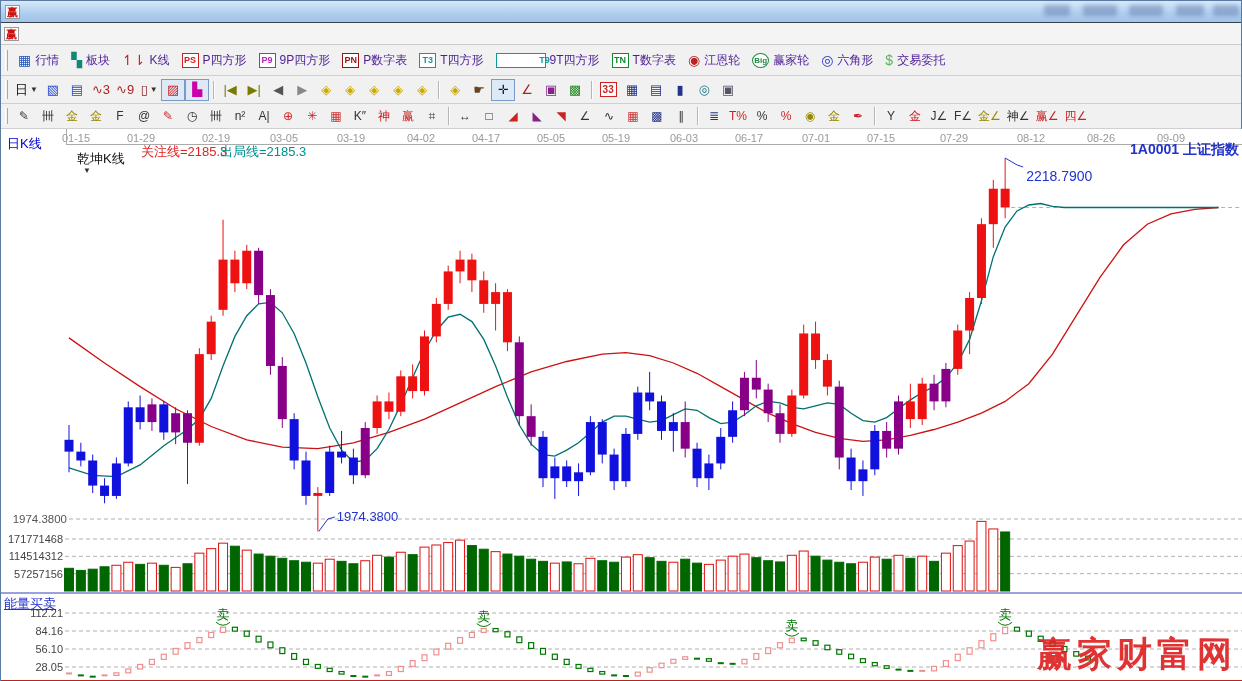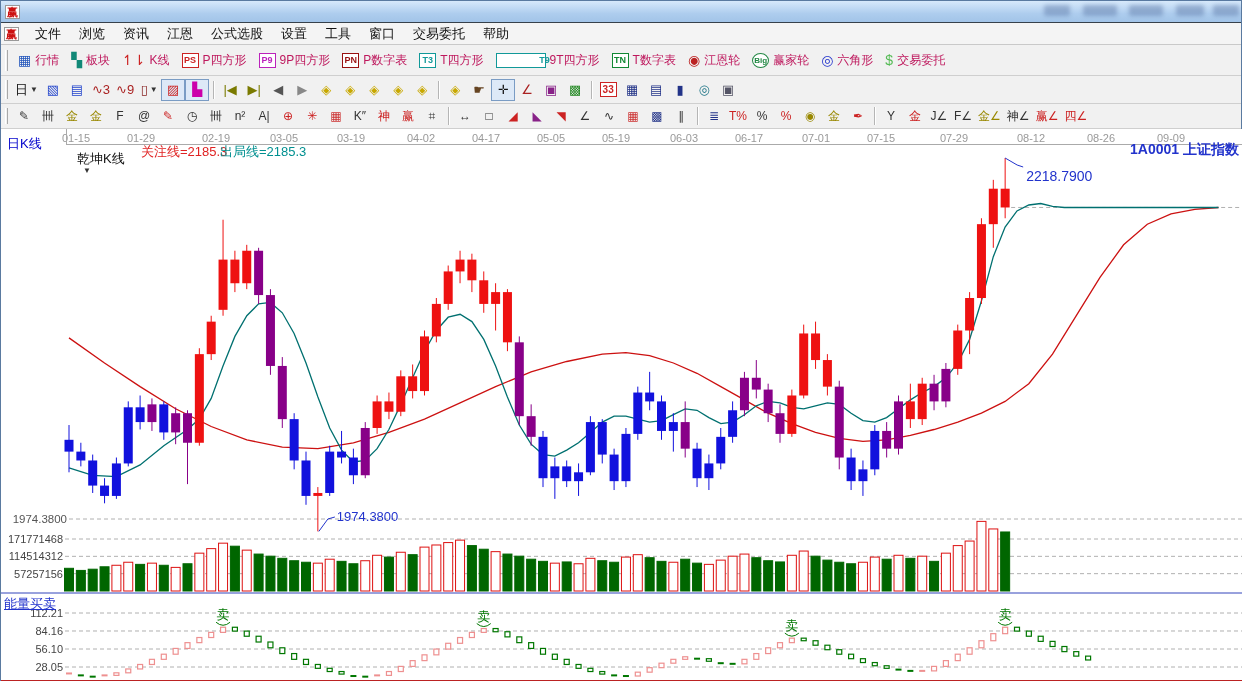--- a/index.html
+++ b/index.html
@@ -21,21 +21,21 @@
     display:flex; align-items:center; padding-left:3px; }
   .menubar .appicon { margin-right:7px; }
   .menuitem { font-size:13px; color:#111; padding:2px 9px; cursor:default; }
 
   
   .toolbar { background:#f1f1f1; border-bottom:1px solid #cfcfcf; display:flex; align-items:center; padding-left:2px; }
   #tb1 { height:31px; } #tb2 { height:28px; } #tb3 { height:25px; }
   .grip { width:3px; height:70%; margin:0 4px 0 2px; border-left:1px solid #fff; border-right:1px solid #a8a8a8; }
   .vsep { width:1px; height:18px; background:#b5b5b5; margin:0 4px; box-shadow:1px 0 0 #fff; }
   .tb-item { display:flex; align-items:center; gap:4px; padding:2px 5px; border:1px solid transparent; cursor:default; }
-  .tb-label { font-size:12px; color:#be185d; white-space:nowrap; }
+  .tb-label { font-size:12px; color:#4c1d95; white-space:nowrap; }
   .iconbox { width:17px; height:15px; border:1px solid currentColor; font-size:9px; font-weight:bold;
     display:flex; align-items:center; justify-content:center; background:#fff; }
   .icon-glyph { font-size:14px; line-height:14px; }
   .tbtn { min-width:24px; height:22px; display:flex; align-items:center; justify-content:center;
     border:1px solid transparent; font-size:13px; cursor:default; padding:0 2px; white-space:nowrap; }
   #tb3 .tbtn { height:20px; font-size:12px; }
   .tbtn.sel { border-color:#7a9cc4; background:#dde9f7; }
   .dropmark { font-size:8px; color:#333; margin-left:2px; }
 
   
@@ -62,32 +62,20 @@
     <div class="appicon">赢</div>
     <div class="titleblur" style="left:1043px;width:26px"></div>
     <div class="titleblur" style="left:1082px;width:34px"></div>
     <div class="titleblur" style="left:1128px;width:34px"></div>
     <div class="titleblur" style="left:1175px;width:28px"></div>
     <div class="titleblur" style="left:1212px;width:26px"></div>
   </div>
 
   <div class="menubar">
     <div class="appicon">赢</div>
-    <div id="menu-items" style="display:flex">
-        <div class="menuitem">文件</div>
-        <div class="menuitem">浏览</div>
-        <div class="menuitem">资讯</div>
-        <div class="menuitem">江恩</div>
-        <div class="menuitem">公式选股</div>
-        <div class="menuitem">设置</div>
-        <div class="menuitem">工具</div>
-        <div class="menuitem">窗口</div>
-        <div class="menuitem">交易委托</div>
-        <div class="menuitem">帮助</div>
-      </div>
   </div>
 
   <div class="toolbar" id="tb1">
       <div class="grip"></div>
       <div class="tb-item">
         <span class="icon-glyph" style="color: rgb(34, 85, 187);">▦</span>
         <span class="tb-label">行情</span>
       </div>
       <div class="tb-item">
         <span class="icon-glyph" style="color: rgb(17, 136, 119);">▚</span>
@@ -752,15 +740,16 @@
       </svg>
     <div class="ov" id="lbl-kline">日K线</div>
     <div class="ov" id="lbl-qiankun">
       <span>乾坤K线</span>
       <span class="dropmark">▼</span>
     </div>
     <div class="ov" id="lbl-attention">关注线=2185.3</div>
     <div class="ov" id="lbl-exit">出局线=2185.3</div>
     <div class="ov" id="lbl-symbol">1A0001  上证指数</div>
     <div class="ov" id="lbl-energy">能量买卖</div>
+    <div class="ov" id="watermark">赢家财富网</div>
     <div id="bottomline"></div>
   </div>
 </div>
 
 </body></html>

